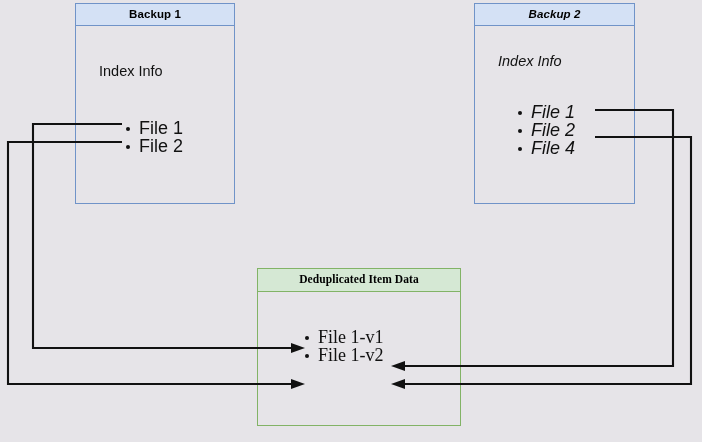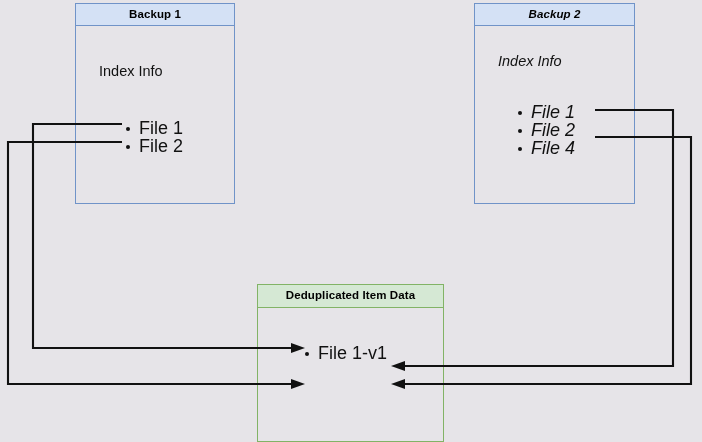--- a/index.html
+++ b/index.html
@@ -124,26 +124,27 @@
       <span class="box-title-text">Backup 2</span>
     </div>
     <div class="index-label" style="left:23px; top:49px;">Index Info</div>
     <ul class="bullet-list" style="left:41px; top:99px;">
       <li>File 1</li>
       <li>File 2</li>
       <li>File 4</li>
     </ul>
   </div>
 
-  <div class="box green" style="left:257px; top:284px; width:187px; height:158px;">
+  <div class="box green" style="left:257px; top:268px; width:204px; height:158px;font-family:Liberation Serif, serif;">
     <div class="box-header">
       <span class="box-title-text">Deduplicated Item Data</span>
     </div>
     <ul class="bullet-list" style="left:45px; top:59px;">
       <li>File 1-v1</li>
+      <li>File 1-v2</li>
     </ul>
   </div>
 
   <svg id="wires" viewBox="0 0 702 442" xmlns="http://www.w3.org/2000/svg">
 
     <g>
       <path d="M 122 124 L 33 124 L 33 348 L 293 348"></path>
       <polygon points="305,348 291,343 291,353"></polygon>
     </g>
 

